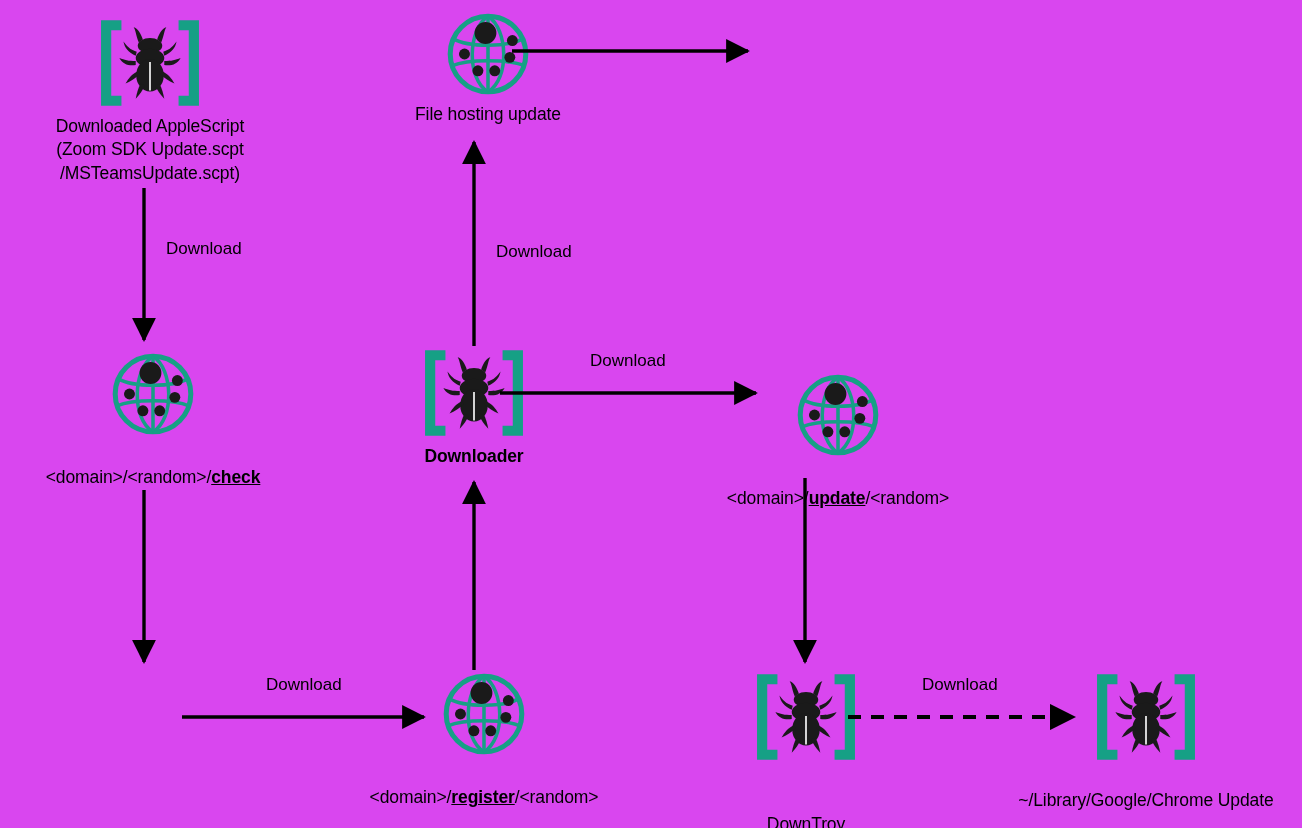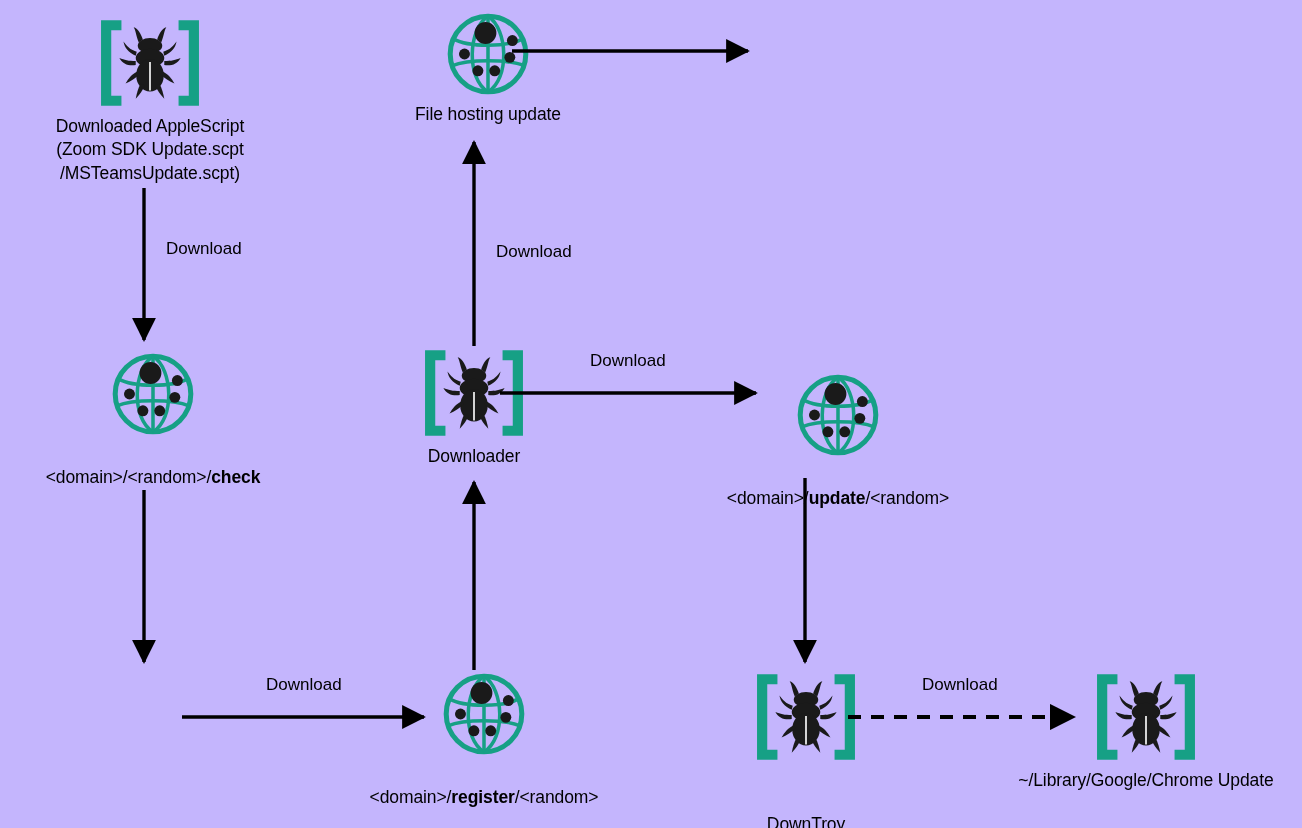--- a/index.html
+++ b/index.html
@@ -9,21 +9,21 @@
     background: #ffffff;
   }
   body {
     font-family: "Liberation Sans", sans-serif;
     color: #000000;
   }
   #canvas {
     position: relative;
     width: 1302px;
     height: 828px;
-    background: #c4b5fd;
+    background: #d946ef;
     overflow: hidden;
   }
   
   .node {
     position: absolute;
     display: flex;
     flex-direction: column;
     align-items: center;
     box-sizing: border-box;
   }
@@ -33,21 +33,21 @@
   }
   .node .caption {
     margin-top: 7px;
     text-align: center;
     font-size: 17.5px;
     line-height: 1.34;
     color: #000000;
     white-space: pre-line;
     letter-spacing: -0.1px;
   }
-  .caption .b { font-weight: bold; }
+  .caption .b { font-weight: bold; text-decoration: underline; }
 
   
   .edge {
     position: absolute;
     overflow: visible;
   }
   .edge-label {
     position: absolute;
     font-size: 17px;
     color: #000000;
@@ -145,21 +145,21 @@
     <span class="icon-wrap">
       <svg width="84" height="84">
           <use href="#sym-network-globe" x="0" y="0" width="84" height="84"></use>
         </svg>
     </span>
     <div class="caption">
       <span>&lt;domain&gt;/&lt;random&gt;/</span><span class="b">check</span>
     </div>
   </div>
 
-  <div class="node" style="left:374px; top:348px; width:200px;">
+  <div class="node" style="left:374px; top:348px; width:200px;font-weight:bold;">
     <span class="icon-wrap">
       <svg width="102" height="90">
           <use href="#sym-bug-brackets" x="0" y="0" width="102" height="90"></use>
         </svg>
     </span>
     <div class="caption">Downloader</div>
   </div>
 
   <div class="node" style="left:690px; top:373px; width:230px;margin-left:33px;">
     <span class="icon-wrap">
@@ -187,21 +187,21 @@
   <div class="node" style="left:688px; top:672px; width:236px;gap:44px;">
     <span class="icon-wrap">
       <svg width="102" height="90">
           <use href="#sym-bug-brackets" x="0" y="0" width="102" height="90"></use>
         </svg>
     </span>
     <div class="caption">DownTroy
 (/private/var/tmp/osascript)</div>
   </div>
 
-  <div class="node" style="left:1000px; top:672px; width:292px;">
+  <div class="node" style="left:1000px; top:672px; width:292px;gap:20px;">
     <span class="icon-wrap">
       <svg width="102" height="90">
           <use href="#sym-bug-brackets" x="0" y="0" width="102" height="90"></use>
         </svg>
     </span>
     <div class="caption">~/Library/Google/Chrome Update</div>
   </div>
 
   <svg class="edge" style="left:510px; top:36px; width:250px; height:30px;">
     <line x1="2" y1="15" x2="238" y2="15" stroke="#000000" stroke-width="3.4" marker-end="url(#arrow-solid)"></line>

